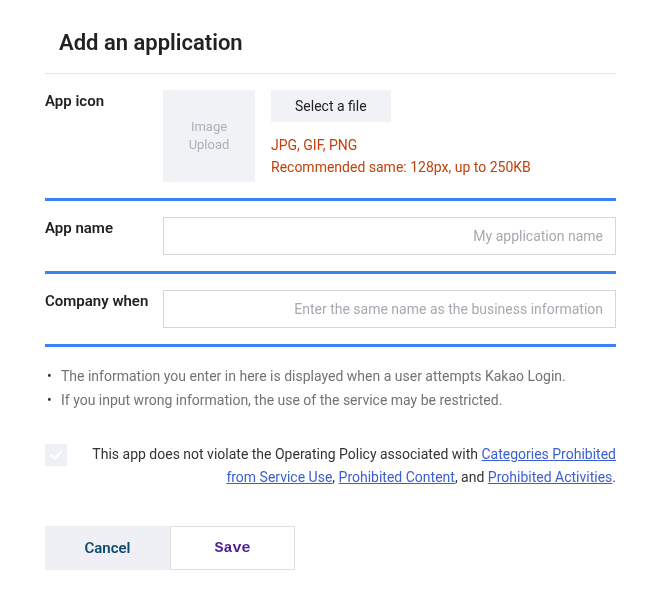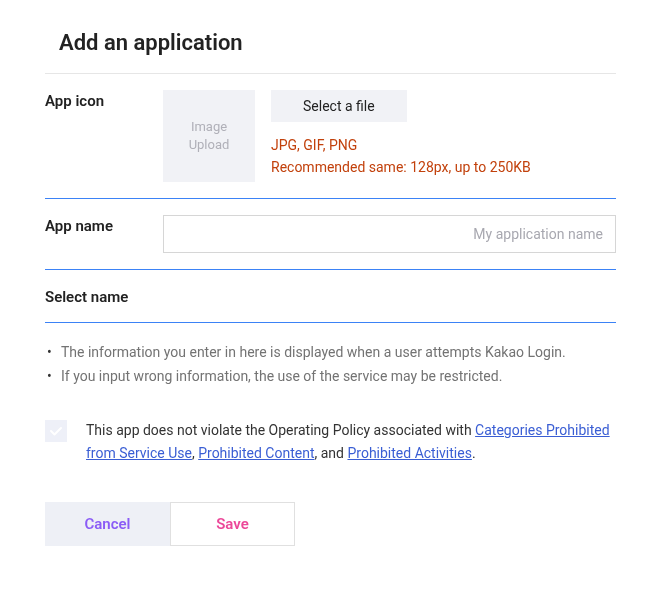--- a/index.html
+++ b/index.html
@@ -21,21 +21,21 @@
       margin-left: 14px;
     }
     .divider {
       border: none;
       border-top: 1px solid #e6e6e6;
       margin: 0;
     }
     .row {
       display: flex;
       padding: 16px 0;
-      border-bottom: 1px solid #3b82f6;
+      border-bottom: 3px solid #3b82f6;
     }
     .row-label {
       width: 118px;
       flex-shrink: 0;
       font-size: 15px;
       font-weight: 600;
       color: #222;
       padding-top: 2px;
     }
     .row-content {
@@ -56,21 +56,21 @@
       color: #b0b0b8;
       font-size: 13px;
       line-height: 1.4;
     }
     .file-info {
       flex: 1;
     }
     .select-file-btn {
       background: #f1f2f6;
       border: none;
-      padding: 8px 32px;
+      padding: 8px 24px;
       font-size: 14px;
       color: #222;
       cursor: pointer;
       margin-bottom: 12px;
       font-family: inherit;
     }
     .file-hint {
       font-size: 14px;
       color: #c2410c;
       line-height: 1.6;
@@ -105,20 +105,21 @@
       position: absolute;
       left: 2px;
       color: #333;
     }
     .consent {
       display: flex;
       gap: 19px;
       padding: 10px 0 20px 0;
       font-size: 14px;
       align-items: flex-start;
+      text-align: right;
     }
     .consent-checkbox {
       width: 22px;
       height: 22px;
       background: #eef0f8;
       color: #fff;
       display: flex;
       align-items: center;
       justify-content: center;
       flex-shrink: 0;
@@ -144,27 +145,28 @@
       width: 125px;
       height: 44px;
       font-size: 15px;
       font-weight: 600;
       border: none;
       cursor: pointer;
       font-family: inherit;
     }
     .btn-cancel {
       background: #eef0f6;
-      color: #8b5cf6;
+      color: #0c4a6e;
     }
     .btn-save {
       background: #fff;
       border: 1px solid #e0e0e0;
-      color: #ec4899;
+      color: #4c1d95;
       cursor: not-allowed;
+      font-family: Liberation Mono, monospace;
     }
   </style>
 </head>
 <body>
 
 <h1>Add an application</h1>
 <hr class="divider">
 
 <div class="row icon-row">
   <div class="row-label">App icon</div>
@@ -182,21 +184,24 @@
 </div>
 
 <div class="row">
   <div class="row-label">App name</div>
   <div class="row-content">
     <input type="text" class="text-input" placeholder="My application name" style="">
   </div>
 </div>
 
 <div class="row">
-  <div class="row-label">Select name</div>
+  <div class="row-label">Company when</div>
+  <div class="row-content">
+    <input type="text" class="text-input" placeholder="Enter the same name as the business information" style="">
+  </div>
 </div>
 
 <div class="notes">
   <ul>
     <li>The information you enter in here is displayed when a user attempts Kakao Login.</li>
     <li>If you input wrong information, the use of the service may be restricted.</li>
   </ul>
 </div>
 
 <div class="consent">

